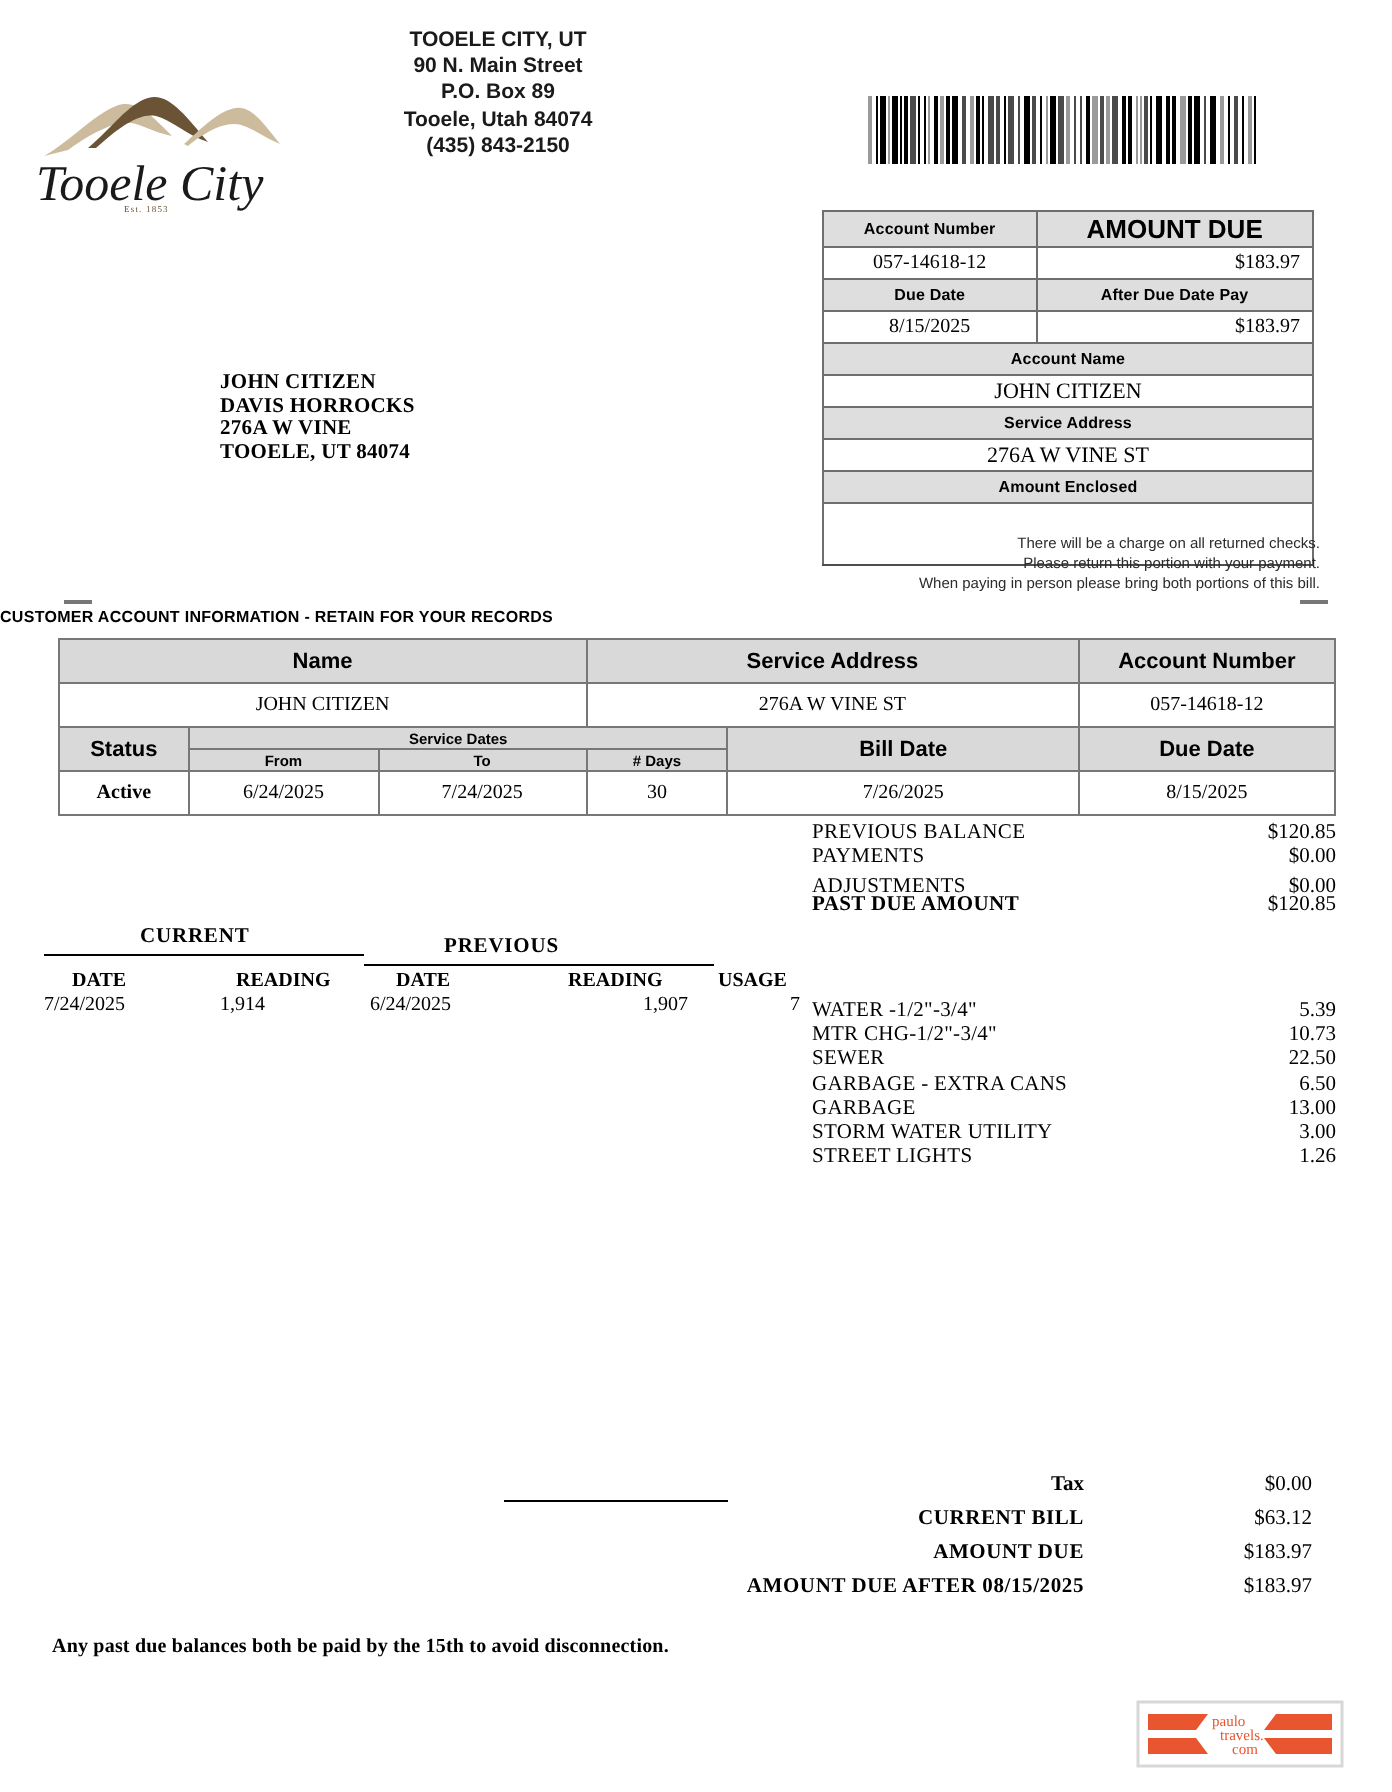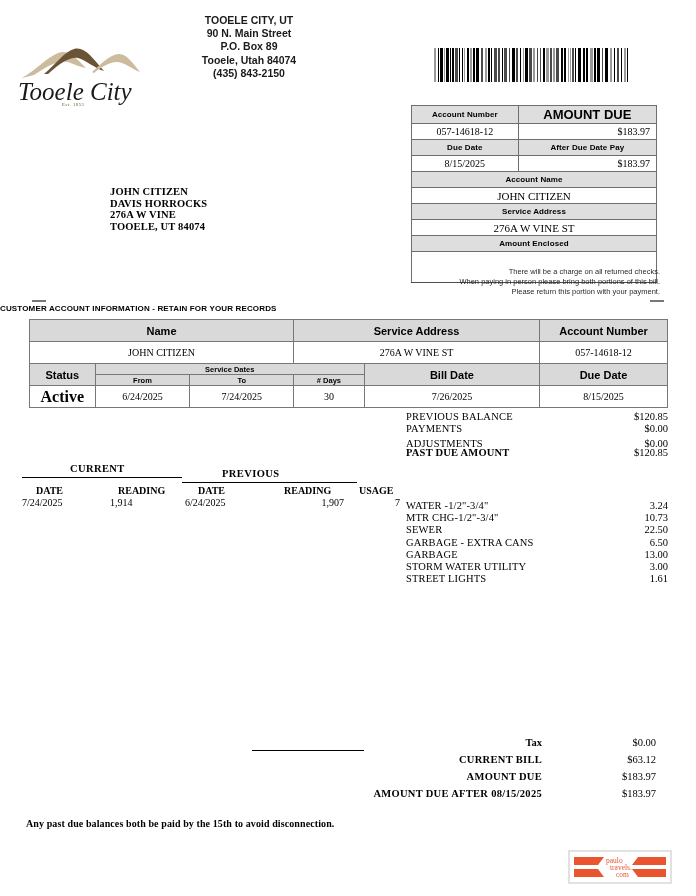--- a/index.html
+++ b/index.html
@@ -128,21 +128,21 @@
     font-weight: bold;
     font-size: 7.5px;
     height: 10px;
     padding: 0 2px;
   }
   #acct-table td.v {
     font-size: 10px;
     height: 19px;
   }
   #acct-table td.v-b {
-    font-size: 16px;
+    font-size: 10px;
     height: 19px;
     font-weight: bold;
   }
 
   
   #balance-block { left: 406px; top: 411px; width: 262px; font-size: 10.5px; }
   #balance-block .row {
     position: relative;
     height: 12.4px;
     line-height: 12.4px;
@@ -325,22 +325,22 @@
 
 <div class="abs" id="mail-address">
   <div>JOHN CITIZEN</div>
   <div>DAVIS HORROCKS</div>
   <div>276A W VINE</div>
   <div>TOOELE, UT 84074</div>
 </div>
 
 <div class="abs" id="stub-notice">
   <div>There will be a charge on all returned checks.</div>
+  <div>Please return this portion with your payment.</div>
   <div>When paying in person please bring both portions of this bill.</div>
-  <div>Please return this portion with your payment.</div>
 </div>
 
 <div class="abs tick" id="tick-left"></div>
 <div class="abs tick" id="tick-right"></div>
 
 <div class="abs" id="retain-banner">CUSTOMER ACCOUNT INFORMATION - RETAIN FOR YOUR RECORDS</div>
 
 <table id="acct-table" class="abs">
   <tbody>
       <tr>
@@ -410,21 +410,21 @@
   <div class="mt-val" style="left:0; top:34px;">7/24/2025</div>
   <div class="mt-val" style="left:88px; top:34px; width:66px; text-align:left;">1,914</div>
   <div class="mt-val" style="left:163px; top:34px;">6/24/2025</div>
   <div class="mt-val" style="left:252px; top:34px; width:70px; text-align:right;">1,907</div>
   <div class="mt-val" style="left:330px; top:34px; width:48px; text-align:right;">7</div>
 </div>
 
 <div class="abs" id="charges">
     <div class="row">
       <span class="nm">WATER -1/2"-3/4"</span>
-      <span class="am">3.24</span>
+      <span class="am">5.39</span>
     </div>
     <div class="row">
       <span class="nm">MTR  CHG-1/2"-3/4"</span>
       <span class="am">10.73</span>
     </div>
     <div class="row">
       <span class="nm">SEWER</span>
       <span class="am">22.50</span>
     </div>
     <div class="row">
@@ -434,21 +434,21 @@
     <div class="row">
       <span class="nm">GARBAGE</span>
       <span class="am">13.00</span>
     </div>
     <div class="row">
       <span class="nm">STORM WATER UTILITY</span>
       <span class="am">3.00</span>
     </div>
     <div class="row">
       <span class="nm">STREET LIGHTS</span>
-      <span class="am">1.61</span>
+      <span class="am">1.26</span>
     </div>
   </div>
 
 <div class="abs" id="totals-rule"></div>
 <div class="abs" id="totals">
     <div class="row">
       <span class="lbl plain">Tax</span>
       <span class="amt">$0.00</span>
     </div>
     <div class="row">

